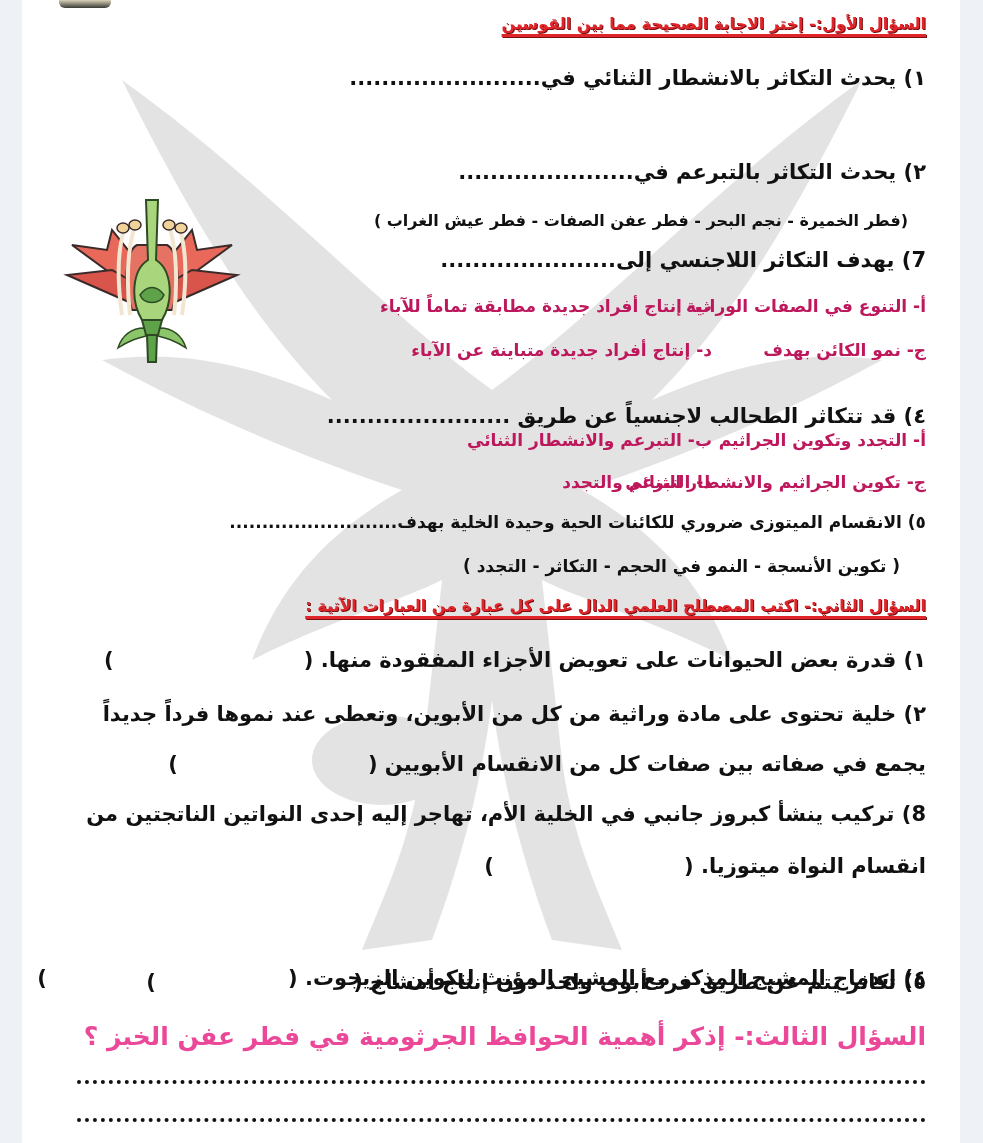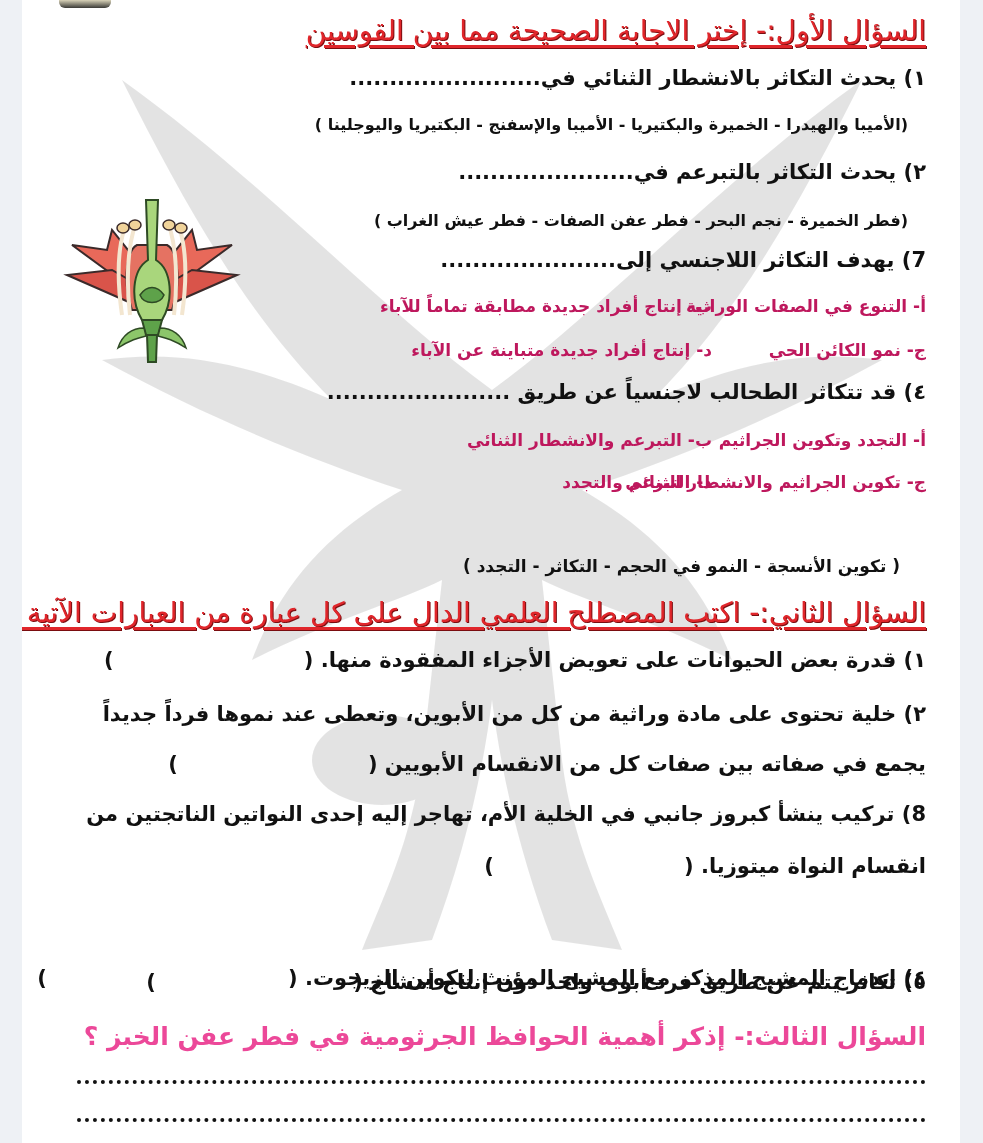--- a/index.html
+++ b/index.html
@@ -17,21 +17,21 @@
   .thumb {
     position: absolute; left: 37px; top: 0; width: 52px; height: 8px;
     background: linear-gradient(#d8d2b8, #3a3a36); border-radius: 0 0 6px 6px;
   }
   .flower { position: absolute; left: 30px; top: 190px; width: 200px; height: 175px; }
   .line {
     position: absolute; right: 34px; direction: rtl; text-align: right;
     color: #111; white-space: nowrap; font-weight: bold;
   }
   .h-red {
-    color: #e0262b; font-size: 28px; font-weight: normal;
+    color: #e0262b; font-size: 16px; font-weight: bold;
     text-decoration: underline; text-decoration-color: #e0262b;
     text-underline-offset: 5px; text-decoration-thickness: 3px;
     text-shadow: 1px 1px 0 #7a0d10;
   }
   .q { font-size: 21px; }
   .opt { font-size: 16px; }
   .opt2 { font-size: 17px; }
   .h-black { font-size: 25px; font-weight: bold; color: #ec4899; }
   .dots { color: #111; letter-spacing: 0px; }
   .choices-row { position: absolute; right: 34px; direction: rtl; font-size: 17px; font-weight: bold; color: #be185d; white-space: nowrap; }
@@ -74,47 +74,49 @@
     <path d="M95 145 L105 145 L104 172 L96 172 Z" fill="#5ea24a" stroke="#2e4a24" stroke-width="2"></path>
     <path d="M92 138 C80 138 70 145 66 158 C78 150 86 148 94 146 Z" fill="#8cc66a" stroke="#2e4a24" stroke-width="1.5"></path>
     <path d="M108 138 C120 138 130 145 134 158 C122 150 114 148 106 146 Z" fill="#8cc66a" stroke="#2e4a24" stroke-width="1.5"></path>
   </svg>
 
   <div class="line h-red" style="top:14px;">السؤال الأول:- إختر الاجابة الصحيحة مما بين القوسين</div>
 
   <div class="line q" style="top:66px;">
     <span>١) يحدث التكاثر بالانشطار الثنائي في</span><span class="dots">........................</span>
   </div>
-  <div class="line opt" style="top:115px; right:52px;">(الأميبا والهيدرا - الخميرة والبكتيريا - الأميبا والإسفنج - البكتيريا واليوجلينا )</div>
 
   <div class="line q" style="top:160px;">
     <span>٢) يحدث التكاثر بالتبرعم في</span><span class="dots">......................</span>
   </div>
   <div class="line opt" style="top:211px; right:52px;">(فطر الخميرة - نجم البحر - فطر عفن الصفات - فطر عيش الغراب )</div>
 
   <div class="line q" style="top:248px;">
     <span>7) يهدف التكاثر اللاجنسي إلى</span><span class="dots">......................</span>
   </div>
   <div class="choices-row" style="top:296px;">
     <span style="width:214px;">أ- التنوع في الصفات الوراثية</span><span>ب- إنتاج أفراد جديدة مطابقة تماماً للآباء</span>
   </div>
   <div class="choices-row" style="top:340px;">
-    <span style="width:214px;">ج- نمو الكائن الحي</span><span>د- إنتاج أفراد جديدة متباينة عن الآباء</span>
+    <span style="width:214px;">ج- نمو الكائن بهدف</span><span>د- إنتاج أفراد جديدة متباينة عن الآباء</span>
   </div>
 
-  <div class="line q" style="top:380px;text-align:center;">
+  <div class="line q" style="top:404px;text-align:center;">
     <span>٤) قد تتكاثر الطحالب لاجنسياً عن طريق</span><span class="dots"> .......................</span>
   </div>
   <div class="choices-row" style="top:472px;">
     <span style="width:214px;">ج- تكوين الجراثيم والانشطار الثنائي</span><span>د- التبرعم والتجدد</span>
   </div>
   <div class="choices-row" style="top:430px;">
     <span style="width:214px;">أ- التجدد وتكوين الجراثيم</span><span>ب- التبرعم والانشطار الثنائي</span>
   </div>
 
+  <div class="line opt2" style="top:512px;">
+    <span>٥) الانقسام الميتوزى ضروري للكائنات الحية وحيدة الخلية بهدف</span><span class="dots">..........................</span>
+  </div>
   <div class="line opt2" style="top:556px; right:60px;">( تكوين الأنسجة - النمو في الحجم - التكاثر - التجدد )</div>
 
   <div class="line h-red" style="top:596px;">السؤال الثاني:- اكتب المصطلح العلمي الدال على كل عبارة من العبارات الآتية :</div>
 
   <div class="line q" style="top:648px;text-align:center;">
     <span>١) قدرة بعض الحيوانات على تعويض الأجزاء المفقودة منها.</span>
     <span class="paren-blank" style="white-space:pre;">(                          )</span>
   </div>
 
   <div class="line q" style="top:702px;">٢) خلية تحتوى على مادة وراثية من كل من الأبوين، وتعطى عند نموها فرداً جديداً</div>

